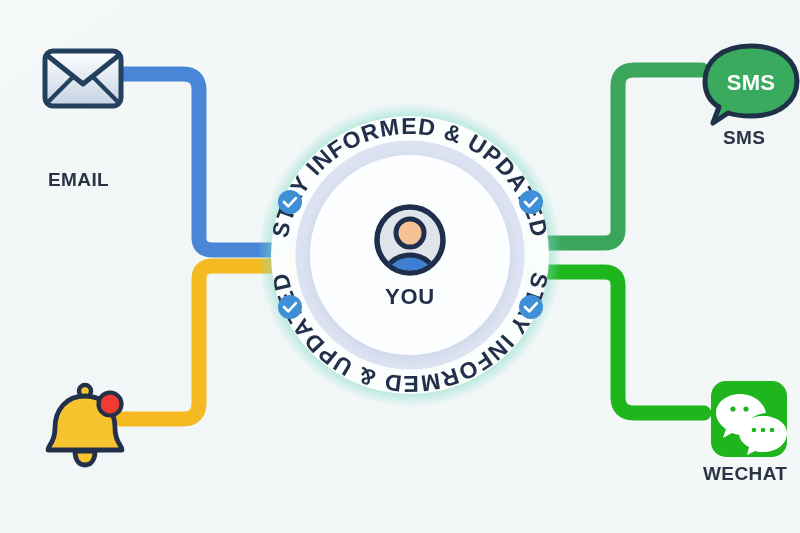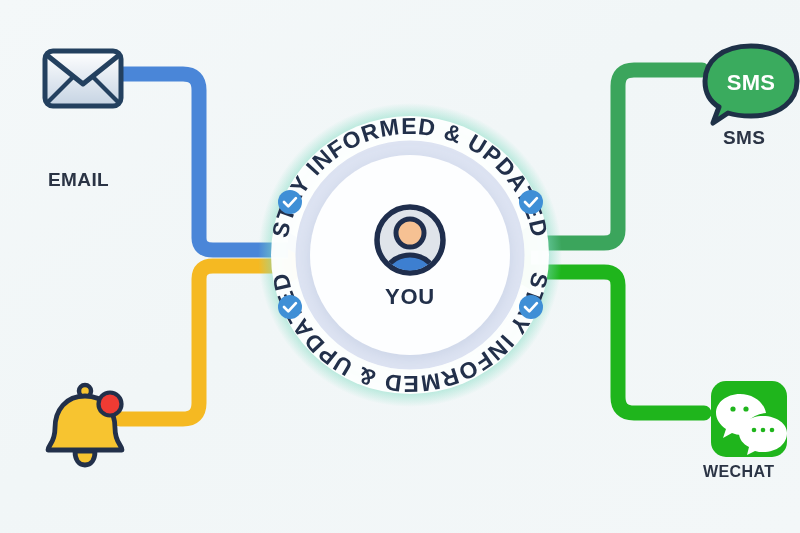--- a/index.html
+++ b/index.html
@@ -29,21 +29,21 @@
     position: absolute;
     font-family: "Liberation Sans", sans-serif;
     font-weight: 700;
     letter-spacing: 0.4px;
     color: #2b3445;
     white-space: nowrap;
   }
   #label-email    { left: 48px;  top: 124px; font-size: 19px; margin-top: 45px; }
   #label-notif    { left: 4px;   top: 459px; font-size: 19px; }
   #label-sms      { left: 723px; top: 127px; font-size: 19px; }
-  #label-wechat   { left: 703px; top: 463px; font-size: 16px; }
+  #label-wechat   { left: 703px; top: 463px; font-size: 19px; }
 </style>
 </head>
 <body>
 
 <div id="stage">
 
   <svg class="layer" viewBox="0 0 800 533">
     <defs>
       <filter id="softglow" x="-60%" y="-60%" width="220%" height="220%">
         <feGaussianBlur stdDeviation="11"></feGaussianBlur>

